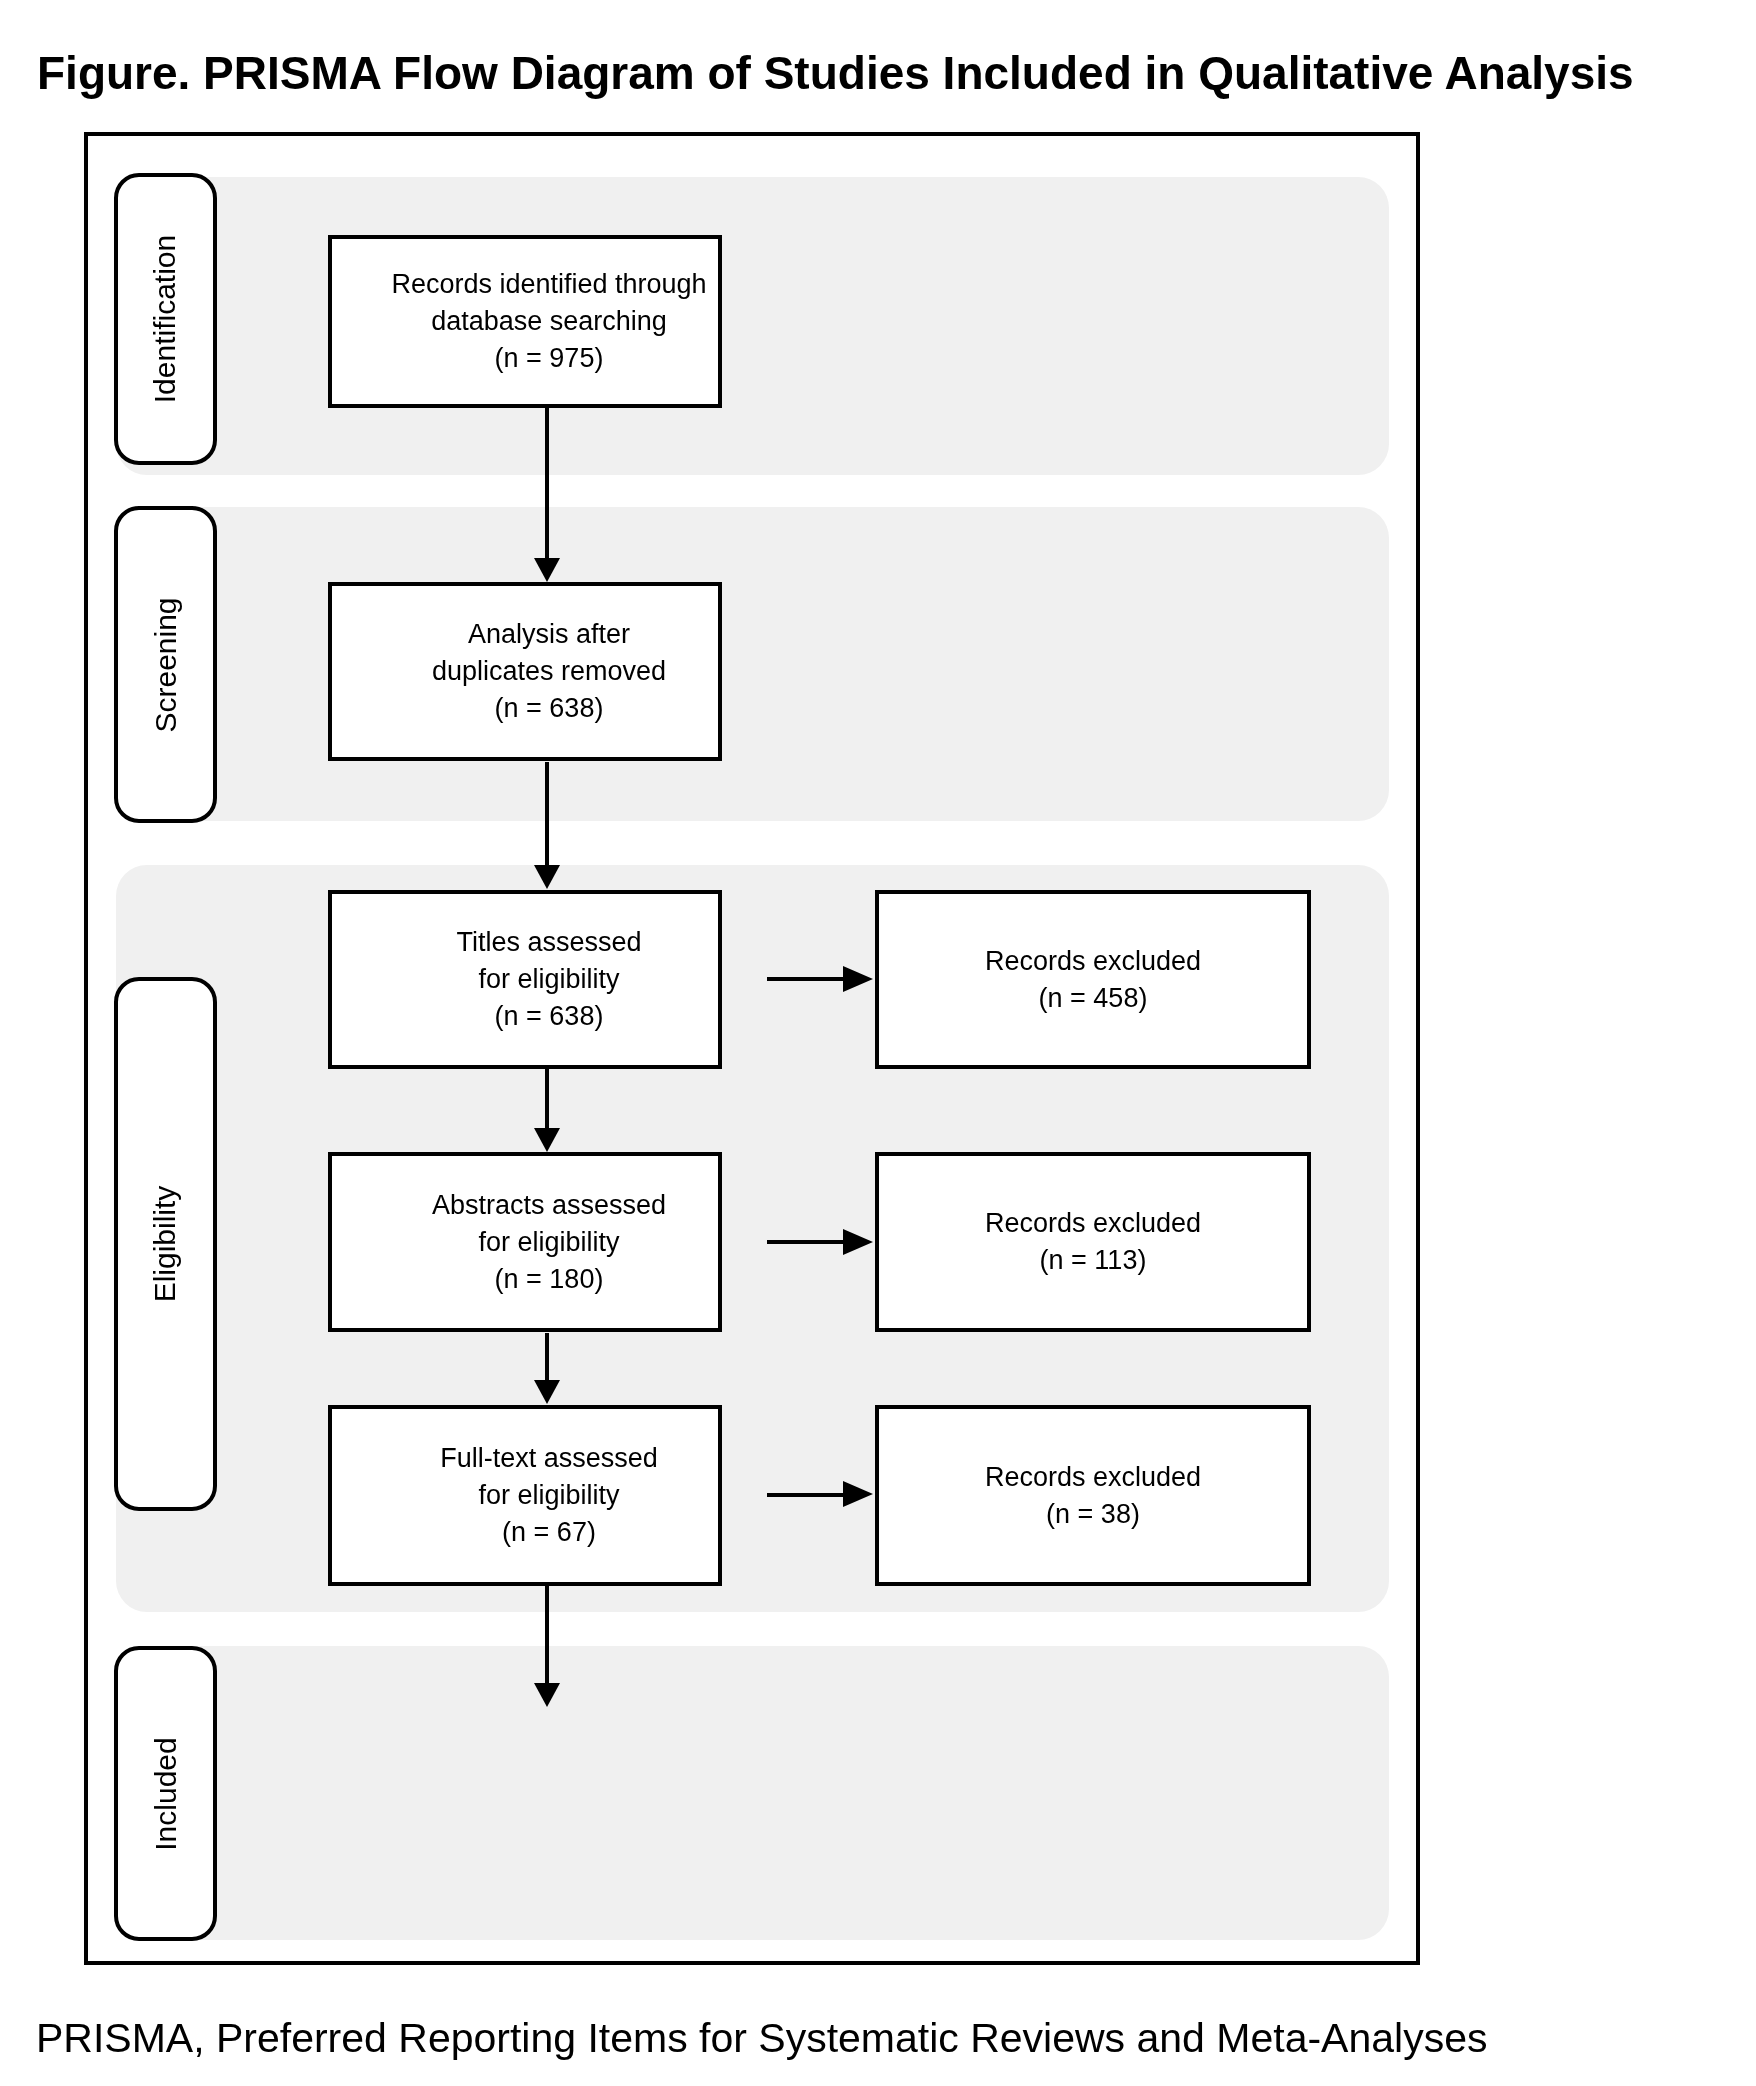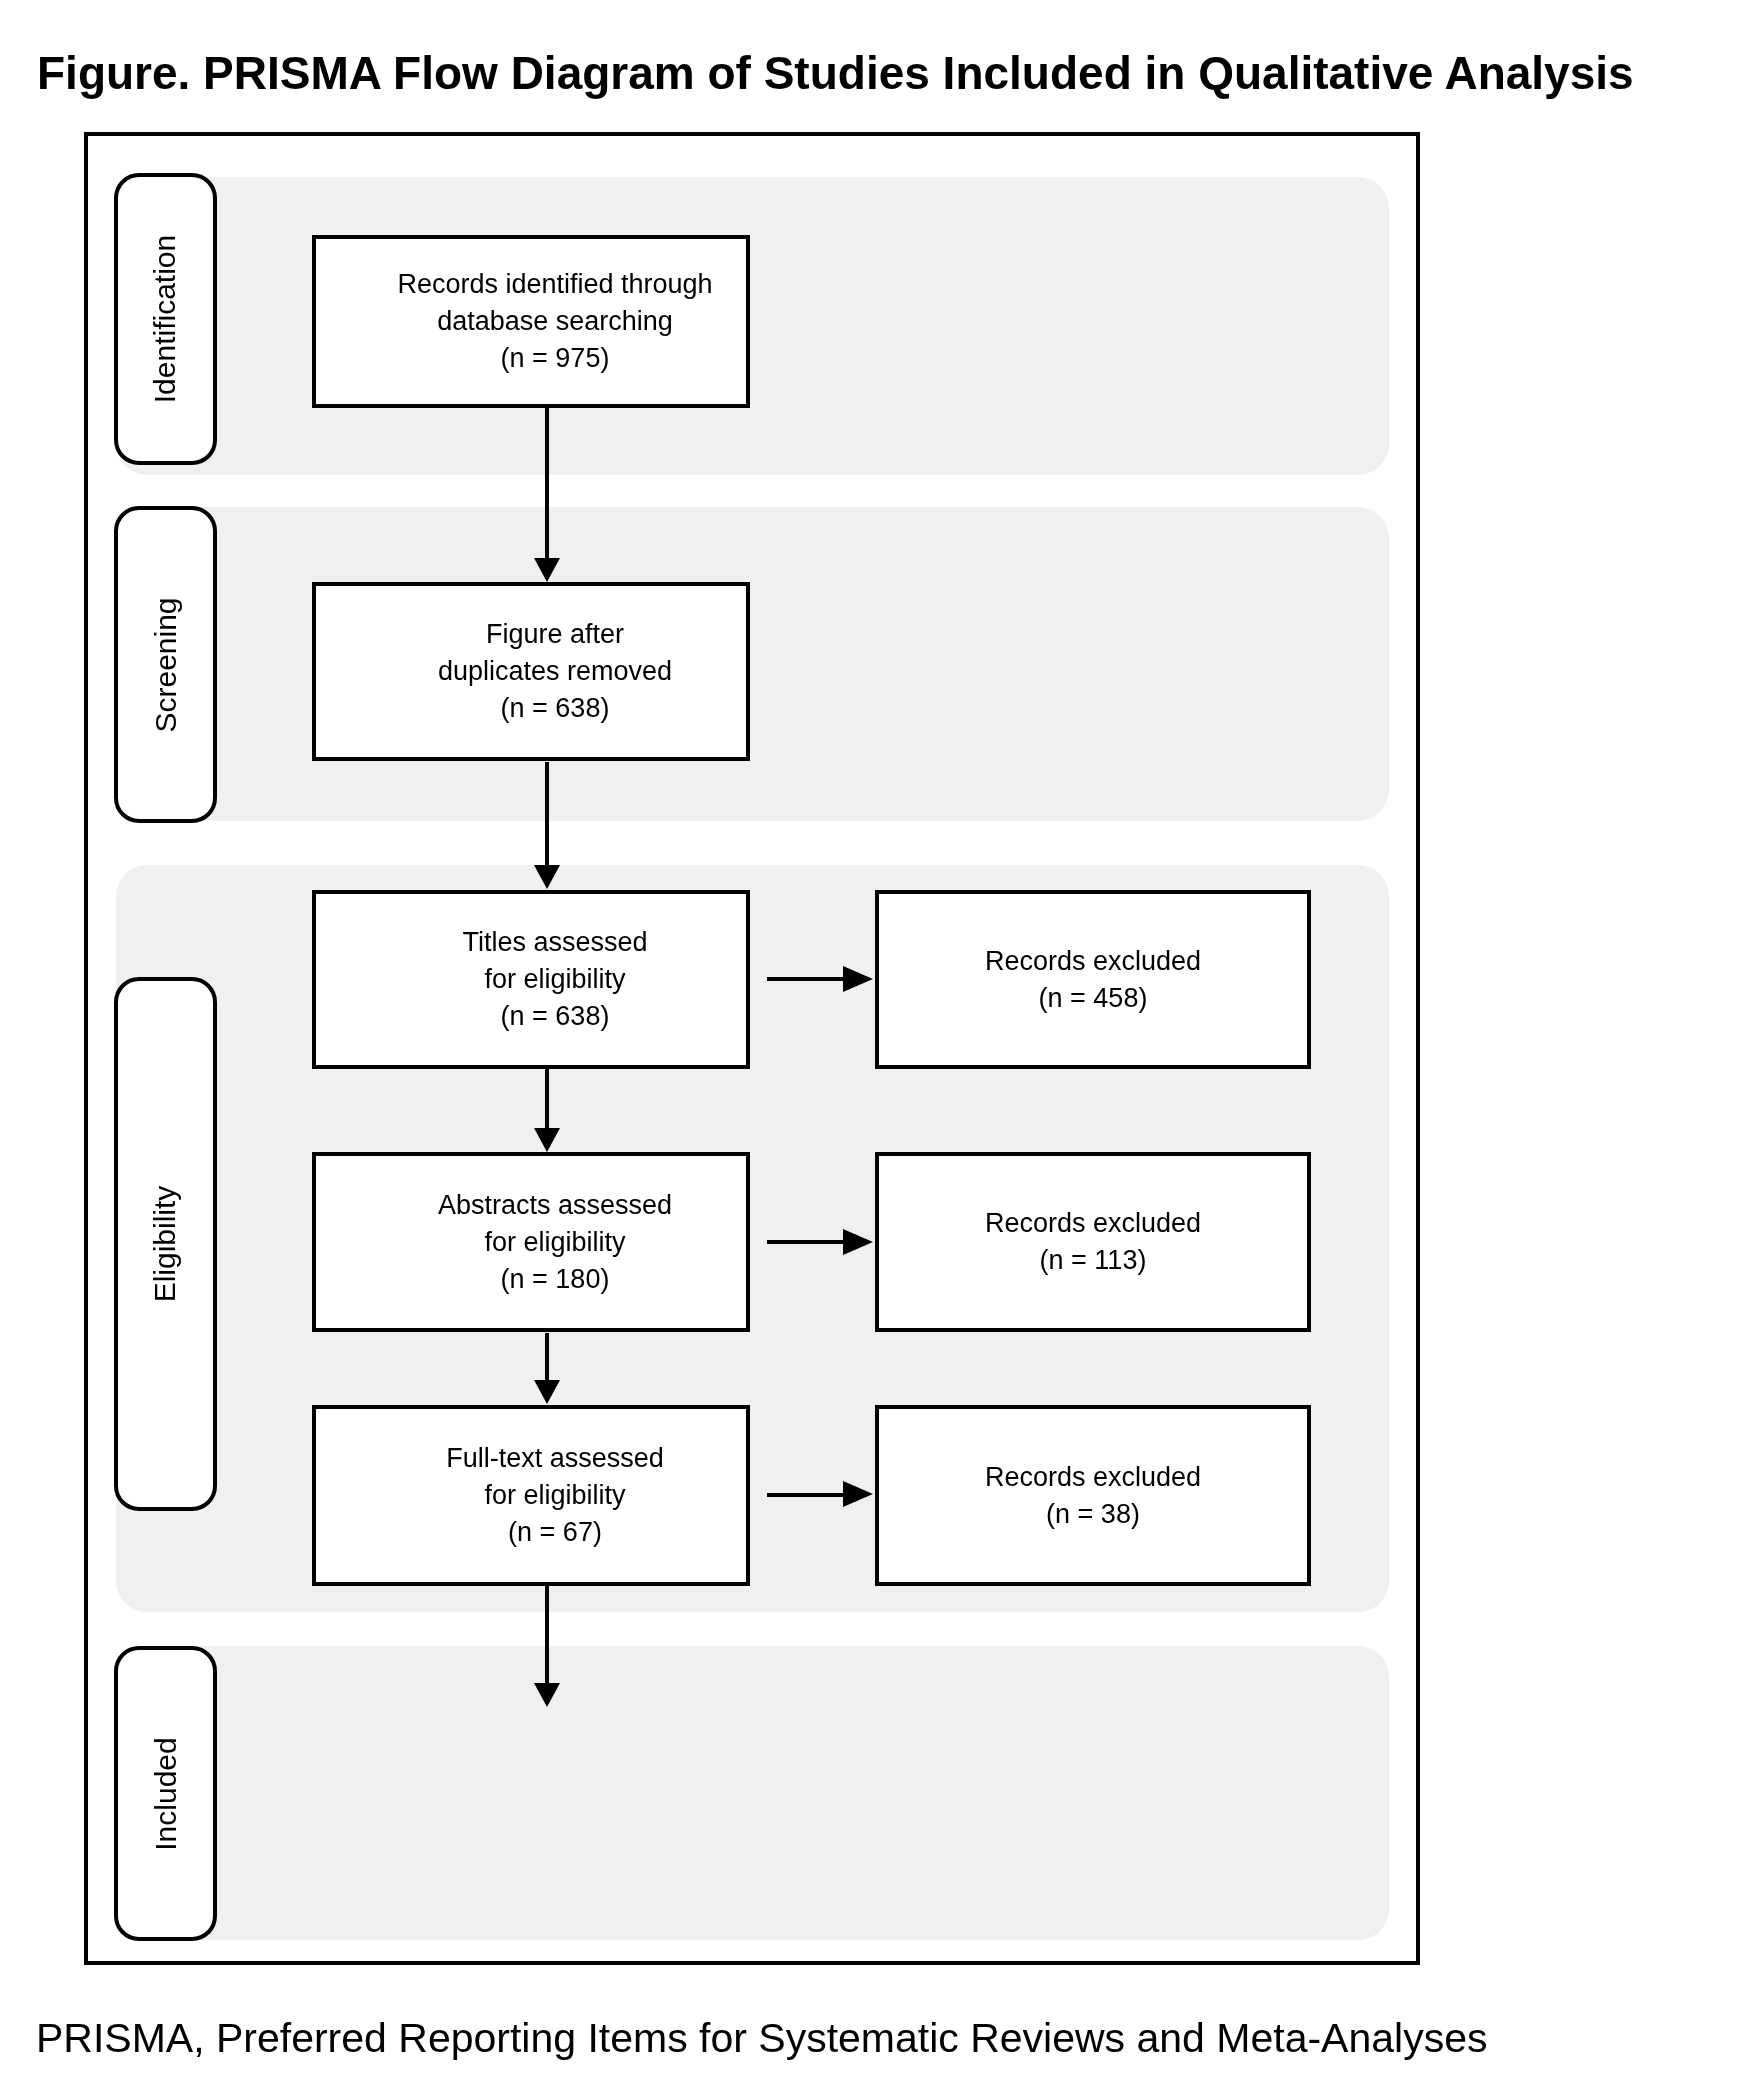--- a/index.html
+++ b/index.html
@@ -73,21 +73,21 @@
     background: #ffffff;
     border: 4.2px solid #000000;
     display: flex;
     flex-direction: column;
     align-items: center;
     justify-content: center;
     text-align: center;
     font-size: 27px;
     line-height: 37px;
   }
-  .col-main { left: 312px;  width: 438px; padding-left: 48px; }
+  .col-main { left: 328px;  width: 394px; padding-left: 48px; }
   .col-side { left: 875px; width: 436px; }
   .box-identified { top: 235px;  height: 173px; }
   .box-duplicates { top: 582px; height: 179px; }
   .box-titles     { top: 890px; height: 179px; }
   .box-abstracts  { top: 1152px; height: 180px; }
   .box-fulltext   { top: 1405px; height: 181px; }
   .box-included   { top: 1707px; height: 179px; }
   .box-excl-1     { top: 890px; height: 179px; }
   .box-excl-2     { top: 1152px; height: 180px; }
   .box-excl-3     { top: 1405px; height: 181px; }
@@ -157,21 +157,21 @@
   <div class="stage-pill pill-included">
     <span class="vtext">Included</span>
   </div>
 
   <div class="flow-box col-main box-identified">
     <div>Records identified through</div>
     <div>database searching</div>
     <div>(n = 975)</div>
   </div>
   <div class="flow-box col-main box-duplicates">
-    <div>Figure after</div>
+    <div>Analysis after</div>
     <div>duplicates removed</div>
     <div>(n = 638)</div>
   </div>
   <div class="flow-box col-main box-titles">
     <div>Titles assessed</div>
     <div>for eligibility</div>
     <div>(n = 638)</div>
   </div>
   <div class="flow-box col-main box-abstracts">
     <div>Abstracts assessed</div>

